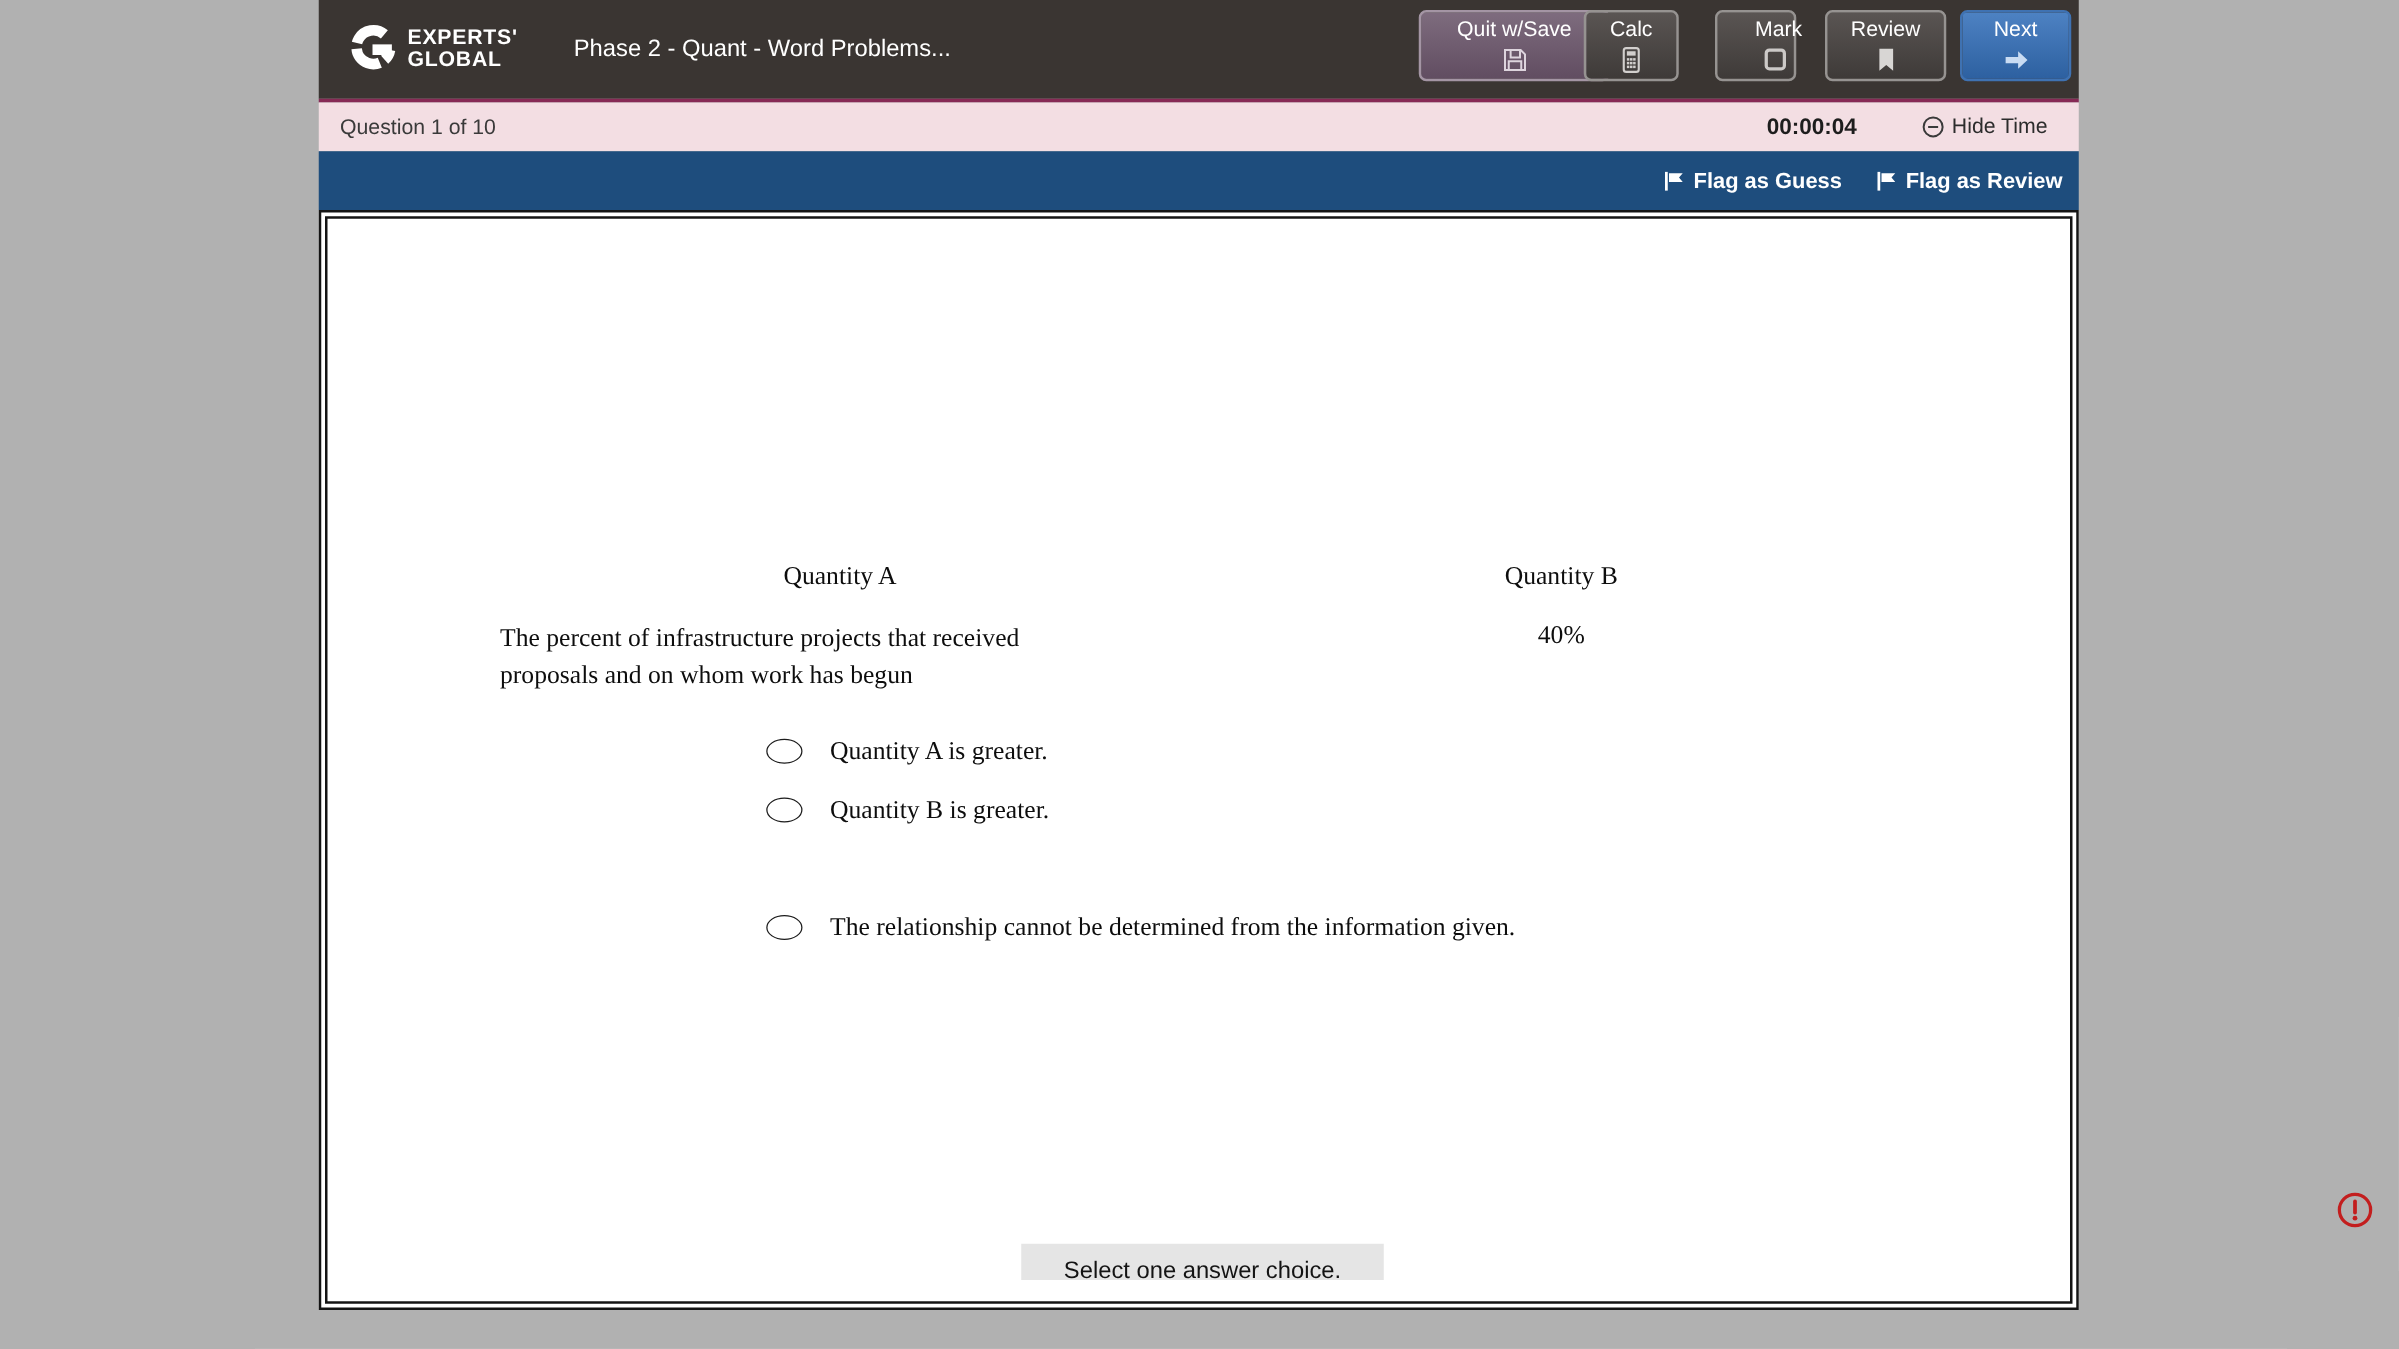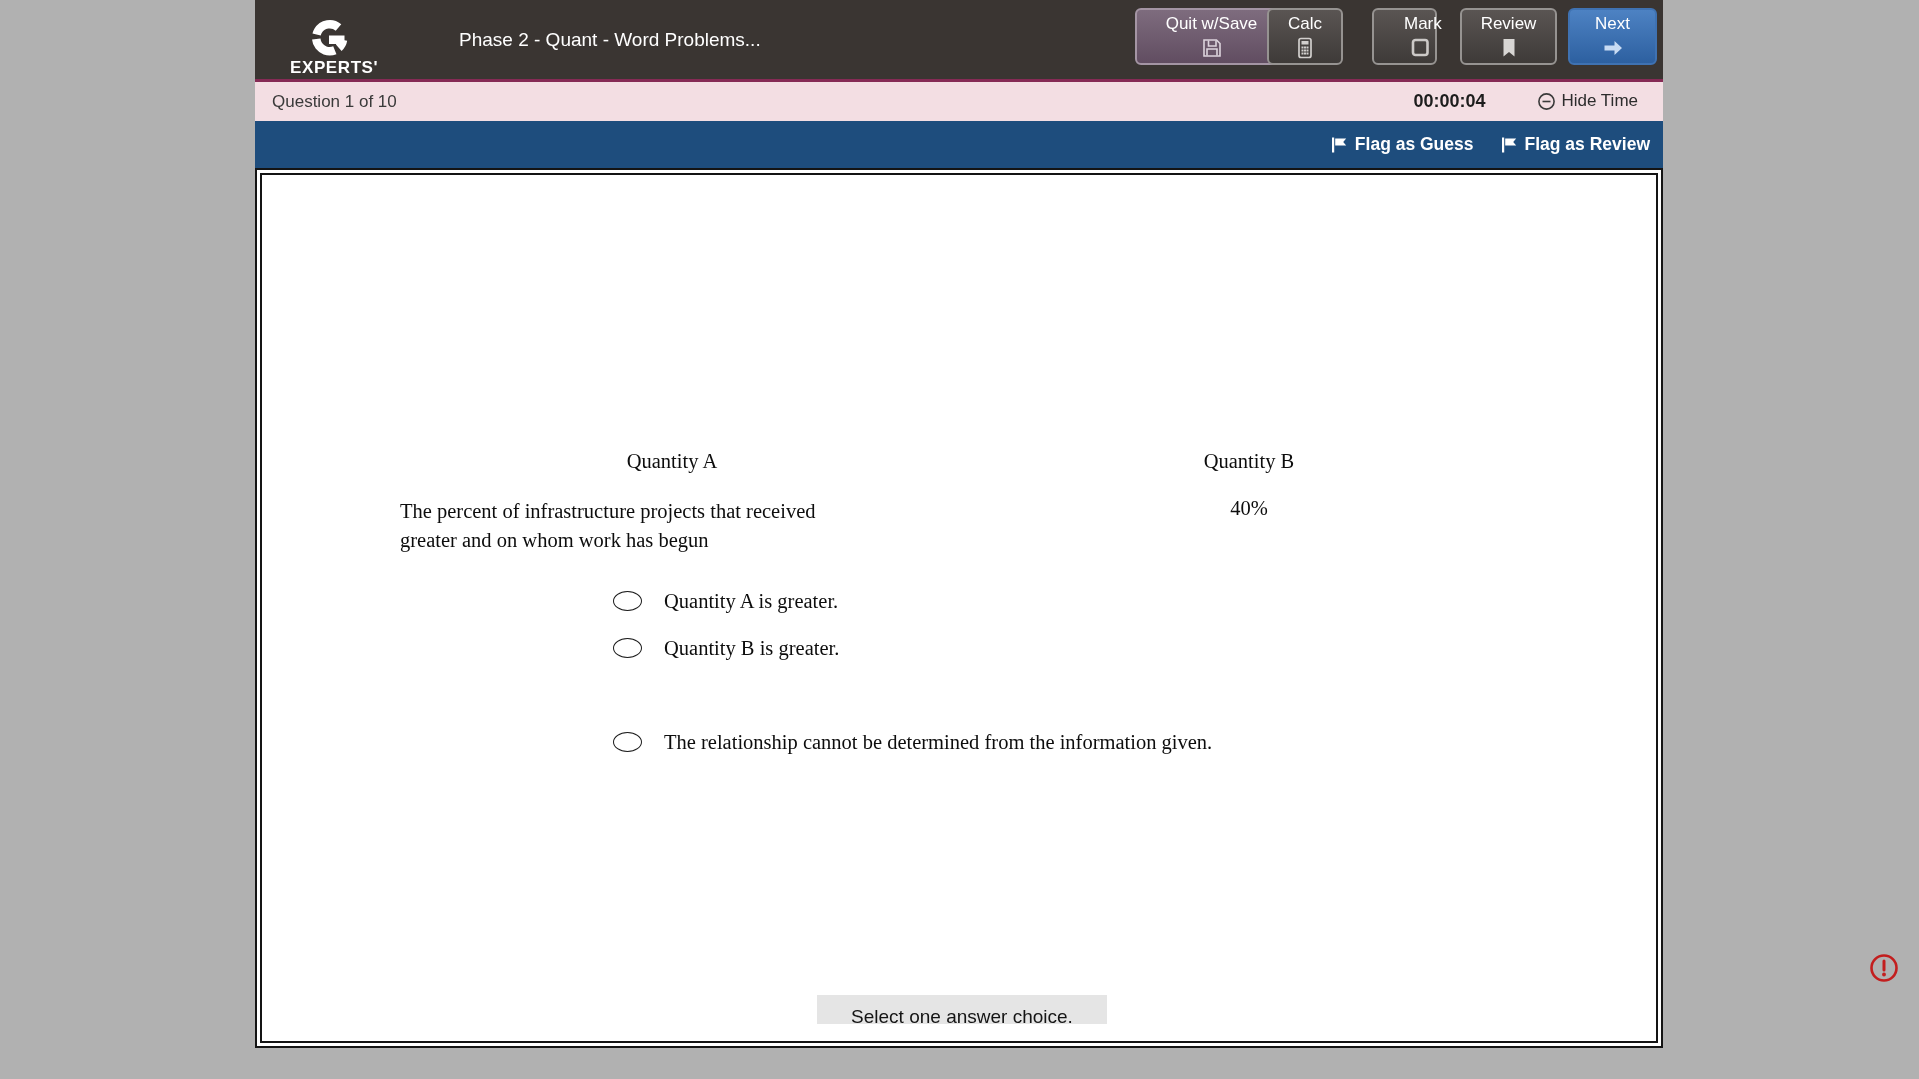--- a/index.html
+++ b/index.html
@@ -3,21 +3,21 @@
 <meta charset="utf-8">
 <style>
   * { margin:0; padding:0; box-sizing:border-box; }
   html,body { width:1919px; height:1079px; }
   body { background:#b1b1b1; font-family:"Liberation Sans", sans-serif; overflow:hidden; }
   .stage { position:relative; width:1919px; height:1079px; background:#b1b1b1; }
   .content-col { position:absolute; left:255px; top:0; width:1408px; height:1079px; }
 
   
   .app-header { position:absolute; left:0; top:0; width:1408px; height:79px; background:#3a3532; }
-  .logo-wrap { position:absolute; left:26px; top:19px; display:flex; align-items:center;flex-direction:column; }
+  .logo-wrap { position:absolute; left:26px; top:19px; display:flex; align-items:center; }
   .logo-text { margin-left:9px; color:#fff; font-weight:bold; font-size:17px; line-height:18px; letter-spacing:0.6px; }
   .app-title { position:absolute; left:204px; top:0; height:79px; line-height:79px; color:#fff; font-size:19px; }
 
   .hbtn { position:absolute; top:8px; height:57px; border-radius:6px; color:#fff; font-size:17px;
           text-align:center; padding-top:4px; cursor:pointer; }
   .hbtn .ico { display:block; margin:2px auto 0; }
   .btn-quit   { left:880px;  width:153px; background:linear-gradient(180deg,#7e6c7e,#614d61); border:2px solid #a495a4; }
   .btn-calc   { left:1012px; width:76px;  background:linear-gradient(180deg,#5a5553,#3e3a38); border:2px solid #969391; }
   .btn-mark   { left:1117px; width:65px;  background:linear-gradient(180deg,#5a5553,#3e3a38); border:2px solid #969391;padding-left:30px; }
   .btn-review { left:1205px; width:97px;  background:linear-gradient(180deg,#5a5553,#3e3a38); border:2px solid #969391; }
@@ -182,21 +182,21 @@
 
         <div class="qty-head qty-a-head serif">
           <span>Quantity A</span>
         </div>
         <div class="qty-head qty-b-head serif">
           <span>Quantity B</span>
         </div>
 
         <div class="qty-a-text serif">
           <span>The percent of infrastructure projects that received</span><br>
-          <span>greater and on whom work has begun</span>
+          <span>proposals and on whom work has begun</span>
         </div>
         <div class="qty-b-text serif">40%</div>
 
         <div class="choice-row row0">
           <span class="radio-oval"></span>
           <span class="choice-label serif">Quantity A is greater.</span>
         </div>
         <div class="choice-row row1">
           <span class="radio-oval"></span>
           <span class="choice-label serif">Quantity B is greater.</span>

